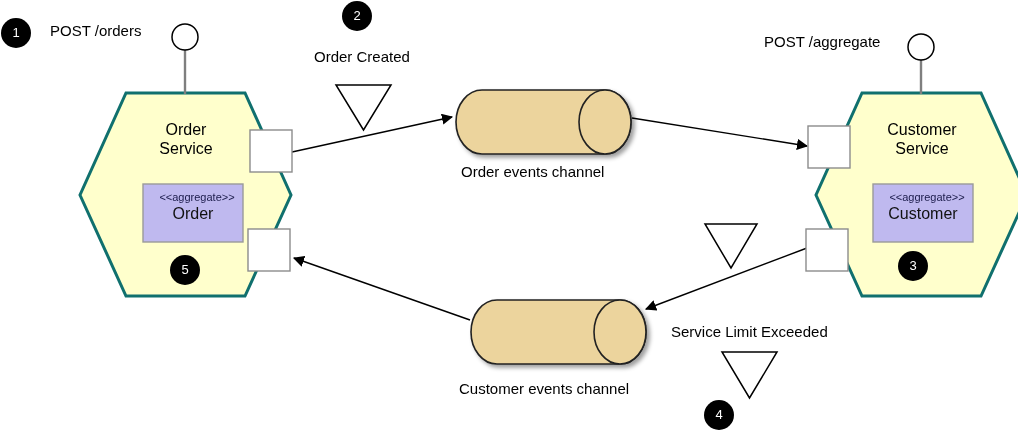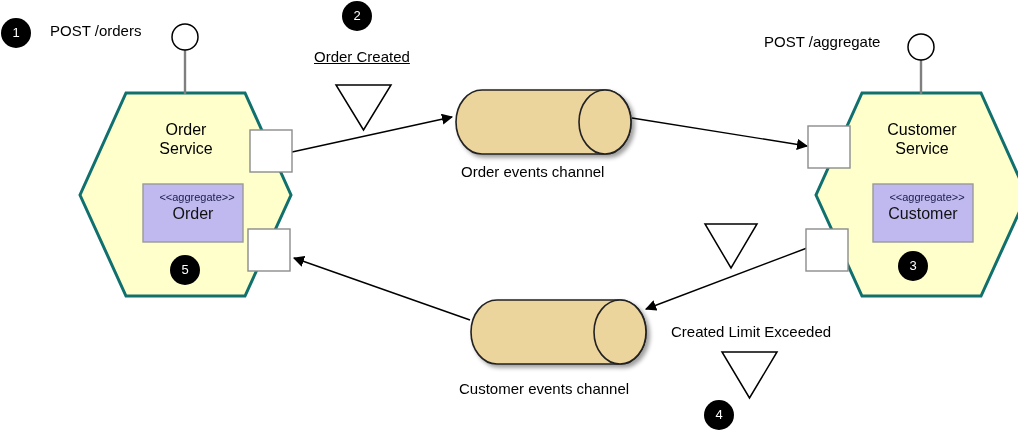--- a/index.html
+++ b/index.html
@@ -103,22 +103,22 @@
     <div class="agg-name">Order</div>
   </div>
   <div class="lbl" style="left:873px;top:191px;width:100px;">
     <div class="agg-stereo">&lt;&lt;aggregate&gt;&gt;</div>
     <div class="agg-name">Customer</div>
   </div>
 
   <div class="lbl plain" style="left:459px;top:380px;">Customer events channel</div>
   <div class="lbl plain" style="left:461px;top:163px;">Order events channel</div>
 
-  <div class="lbl plain" style="left:314px;top:48px;text-decoration:underline;">Order Created</div>
-  <div class="lbl plain" style="left:671px;top:323px;">Created Limit Exceeded</div>
+  <div class="lbl plain" style="left:314px;top:48px;">Order Created</div>
+  <div class="lbl plain" style="left:671px;top:323px;">Service Limit Exceeded</div>
 
   <div class="badge-num" style="left:1px;top:18px;">1</div>
   <div class="badge-num" style="left:342px;top:1px;">2</div>
   <div class="badge-num" style="left:898px;top:251px;">3</div>
   <div class="badge-num" style="left:704px;top:400px;">4</div>
   <div class="badge-num" style="left:170px;top:255px;">5</div>
 
 </div>
 
 </body></html>

